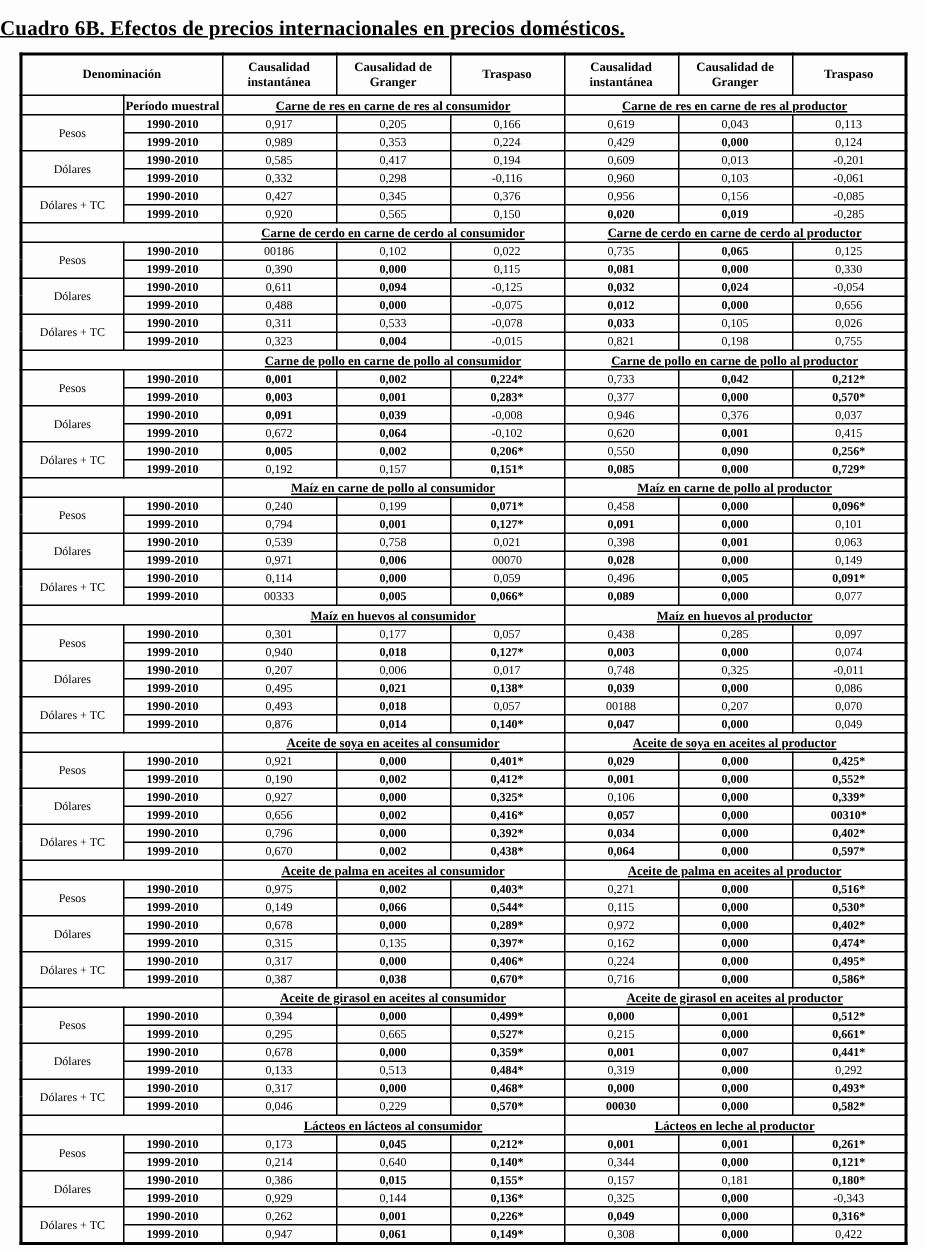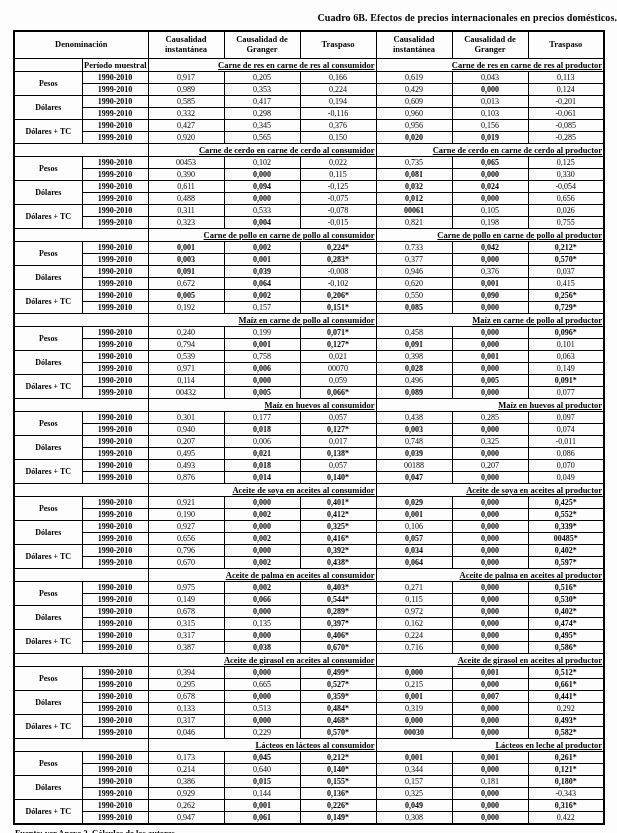--- a/index.html
+++ b/index.html
@@ -4,25 +4,26 @@
 <style>
   * { margin: 0; padding: 0; box-sizing: border-box; }
   html, body {
     width: 617px; height: 833px;
     background: #fdfdfd;
     color: #000;
     font-family: "Liberation Serif", "DejaVu Serif", serif;
   }
   .page { width: 617px; height: 833px; overflow: hidden; padding-top: 12px; }
   .doc-title {
-    text-align: right;
-    font-size: 10px;
+    text-align: left;
+    font-size: 14px;
     font-weight: bold;
     margin-bottom: 7px;
     letter-spacing: 0.1px;
+    text-decoration: underline;
   }
   table.results {
     width: 590px;
     margin-left: 13px;
     border-collapse: collapse;
     table-layout: fixed;
     border: 2px solid #000;
   }
   table.results th, table.results td {
     border: 1px solid #000;
@@ -36,29 +37,28 @@
     height: 27px;
     font-size: 8.5px;
     font-weight: bold;
     line-height: 1.1;
     white-space: normal;
   }
   tr.section-title-row td {
     height: 12px;
     font-size: 8.5px;
     line-height: 12px;
-    text-align: right;
   }
   td.section-title { font-weight: bold; text-decoration: underline; }
   tr.data-row td {
     height: 11px;
     font-size: 8px;
     line-height: 11px;
   }
-  td.row-label { font-weight: bold; font-size: 8.5px; }
+  td.row-label { font-weight: normal; font-size: 8.5px; }
   td.period-cell { font-weight: bold; }
   td.period-header { font-weight: bold; }
   td.bold { font-weight: bold; }
   .source-note {
     margin: 3px 0 0 15px;
     font-size: 8.5px;
     font-weight: bold;
   }
 </style>
 </head>
@@ -155,21 +155,21 @@
           <td class="value-cell" colspan="1">-0,285</td>
         </tr>
         <tr class="section-title-row">
           <td colspan="2"></td>
           <td class="section-title" colspan="3">Carne de cerdo en carne de cerdo al consumidor</td>
           <td class="section-title" colspan="3">Carne de cerdo en carne de cerdo al productor</td>
         </tr>
         <tr class="data-row">
           <td class="row-label" colspan="1" rowspan="2">Pesos</td>
           <td class="period-cell" colspan="1">1990-2010</td>
-          <td class="value-cell" colspan="1">00453</td>
+          <td class="value-cell" colspan="1">00186</td>
           <td class="value-cell" colspan="1">0,102</td>
           <td class="value-cell" colspan="1">0,022</td>
           <td class="value-cell" colspan="1">0,735</td>
           <td class="value-cell bold" colspan="1">0,065</td>
           <td class="value-cell" colspan="1">0,125</td>
         </tr>
         <tr class="data-row">
           <td class="period-cell" colspan="1">1999-2010</td>
           <td class="value-cell" colspan="1">0,390</td>
           <td class="value-cell bold" colspan="1">0,000</td>
@@ -196,21 +196,21 @@
           <td class="value-cell bold" colspan="1">0,012</td>
           <td class="value-cell bold" colspan="1">0,000</td>
           <td class="value-cell" colspan="1">0,656</td>
         </tr>
         <tr class="data-row">
           <td class="row-label" colspan="1" rowspan="2">Dólares + TC</td>
           <td class="period-cell" colspan="1">1990-2010</td>
           <td class="value-cell" colspan="1">0,311</td>
           <td class="value-cell" colspan="1">0,533</td>
           <td class="value-cell" colspan="1">-0,078</td>
-          <td class="value-cell bold" colspan="1">00061</td>
+          <td class="value-cell bold" colspan="1">0,033</td>
           <td class="value-cell" colspan="1">0,105</td>
           <td class="value-cell" colspan="1">0,026</td>
         </tr>
         <tr class="data-row">
           <td class="period-cell" colspan="1">1999-2010</td>
           <td class="value-cell" colspan="1">0,323</td>
           <td class="value-cell bold" colspan="1">0,004</td>
           <td class="value-cell" colspan="1">-0,015</td>
           <td class="value-cell" colspan="1">0,821</td>
           <td class="value-cell" colspan="1">0,198</td>
@@ -326,21 +326,21 @@
           <td class="period-cell" colspan="1">1990-2010</td>
           <td class="value-cell" colspan="1">0,114</td>
           <td class="value-cell bold" colspan="1">0,000</td>
           <td class="value-cell" colspan="1">0,059</td>
           <td class="value-cell" colspan="1">0,496</td>
           <td class="value-cell bold" colspan="1">0,005</td>
           <td class="value-cell bold" colspan="1">0,091*</td>
         </tr>
         <tr class="data-row">
           <td class="period-cell" colspan="1">1999-2010</td>
-          <td class="value-cell" colspan="1">00432</td>
+          <td class="value-cell" colspan="1">00333</td>
           <td class="value-cell bold" colspan="1">0,005</td>
           <td class="value-cell bold" colspan="1">0,066*</td>
           <td class="value-cell bold" colspan="1">0,089</td>
           <td class="value-cell bold" colspan="1">0,000</td>
           <td class="value-cell" colspan="1">0,077</td>
         </tr>
         <tr class="section-title-row">
           <td colspan="2"></td>
           <td class="section-title" colspan="3">Maíz en huevos al consumidor</td>
           <td class="section-title" colspan="3">Maíz en huevos al productor</td>
@@ -436,21 +436,21 @@
           <td class="value-cell bold" colspan="1">0,000</td>
           <td class="value-cell bold" colspan="1">0,339*</td>
         </tr>
         <tr class="data-row">
           <td class="period-cell" colspan="1">1999-2010</td>
           <td class="value-cell" colspan="1">0,656</td>
           <td class="value-cell bold" colspan="1">0,002</td>
           <td class="value-cell bold" colspan="1">0,416*</td>
           <td class="value-cell bold" colspan="1">0,057</td>
           <td class="value-cell bold" colspan="1">0,000</td>
-          <td class="value-cell bold" colspan="1">00485*</td>
+          <td class="value-cell bold" colspan="1">00310*</td>
         </tr>
         <tr class="data-row">
           <td class="row-label" colspan="1" rowspan="2">Dólares + TC</td>
           <td class="period-cell" colspan="1">1990-2010</td>
           <td class="value-cell" colspan="1">0,796</td>
           <td class="value-cell bold" colspan="1">0,000</td>
           <td class="value-cell bold" colspan="1">0,392*</td>
           <td class="value-cell bold" colspan="1">0,034</td>
           <td class="value-cell bold" colspan="1">0,000</td>
           <td class="value-cell bold" colspan="1">0,402*</td>

